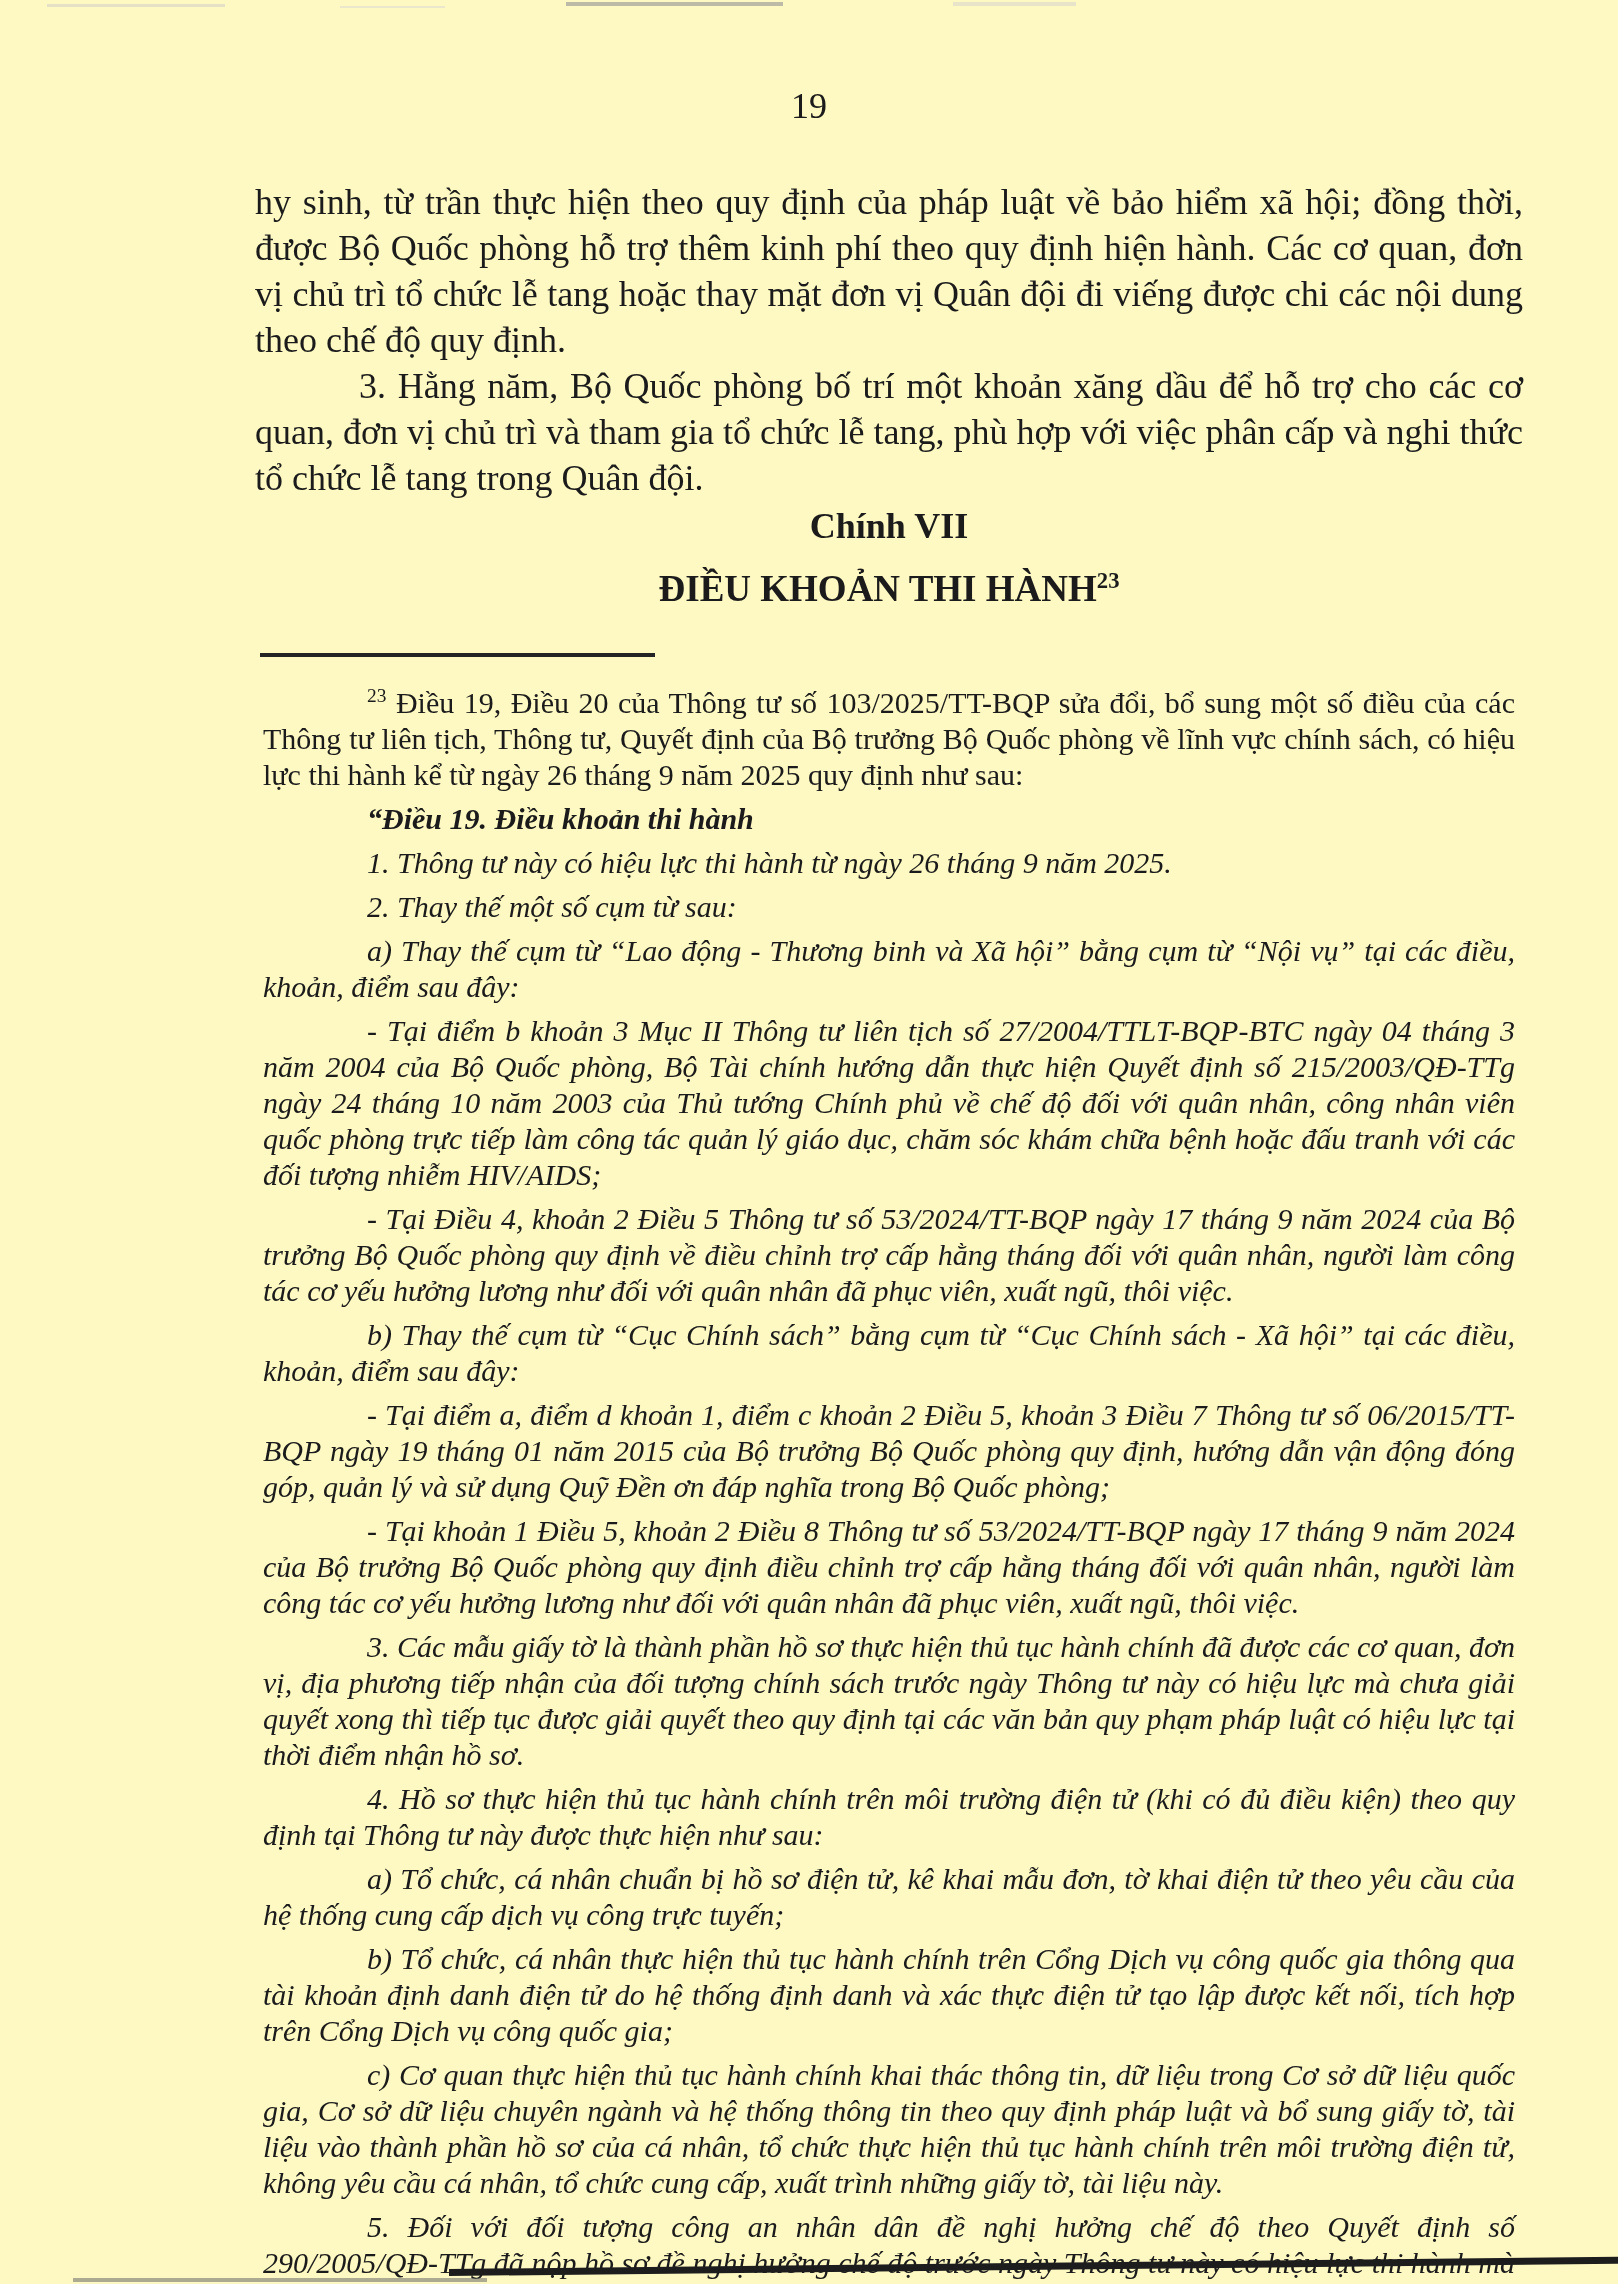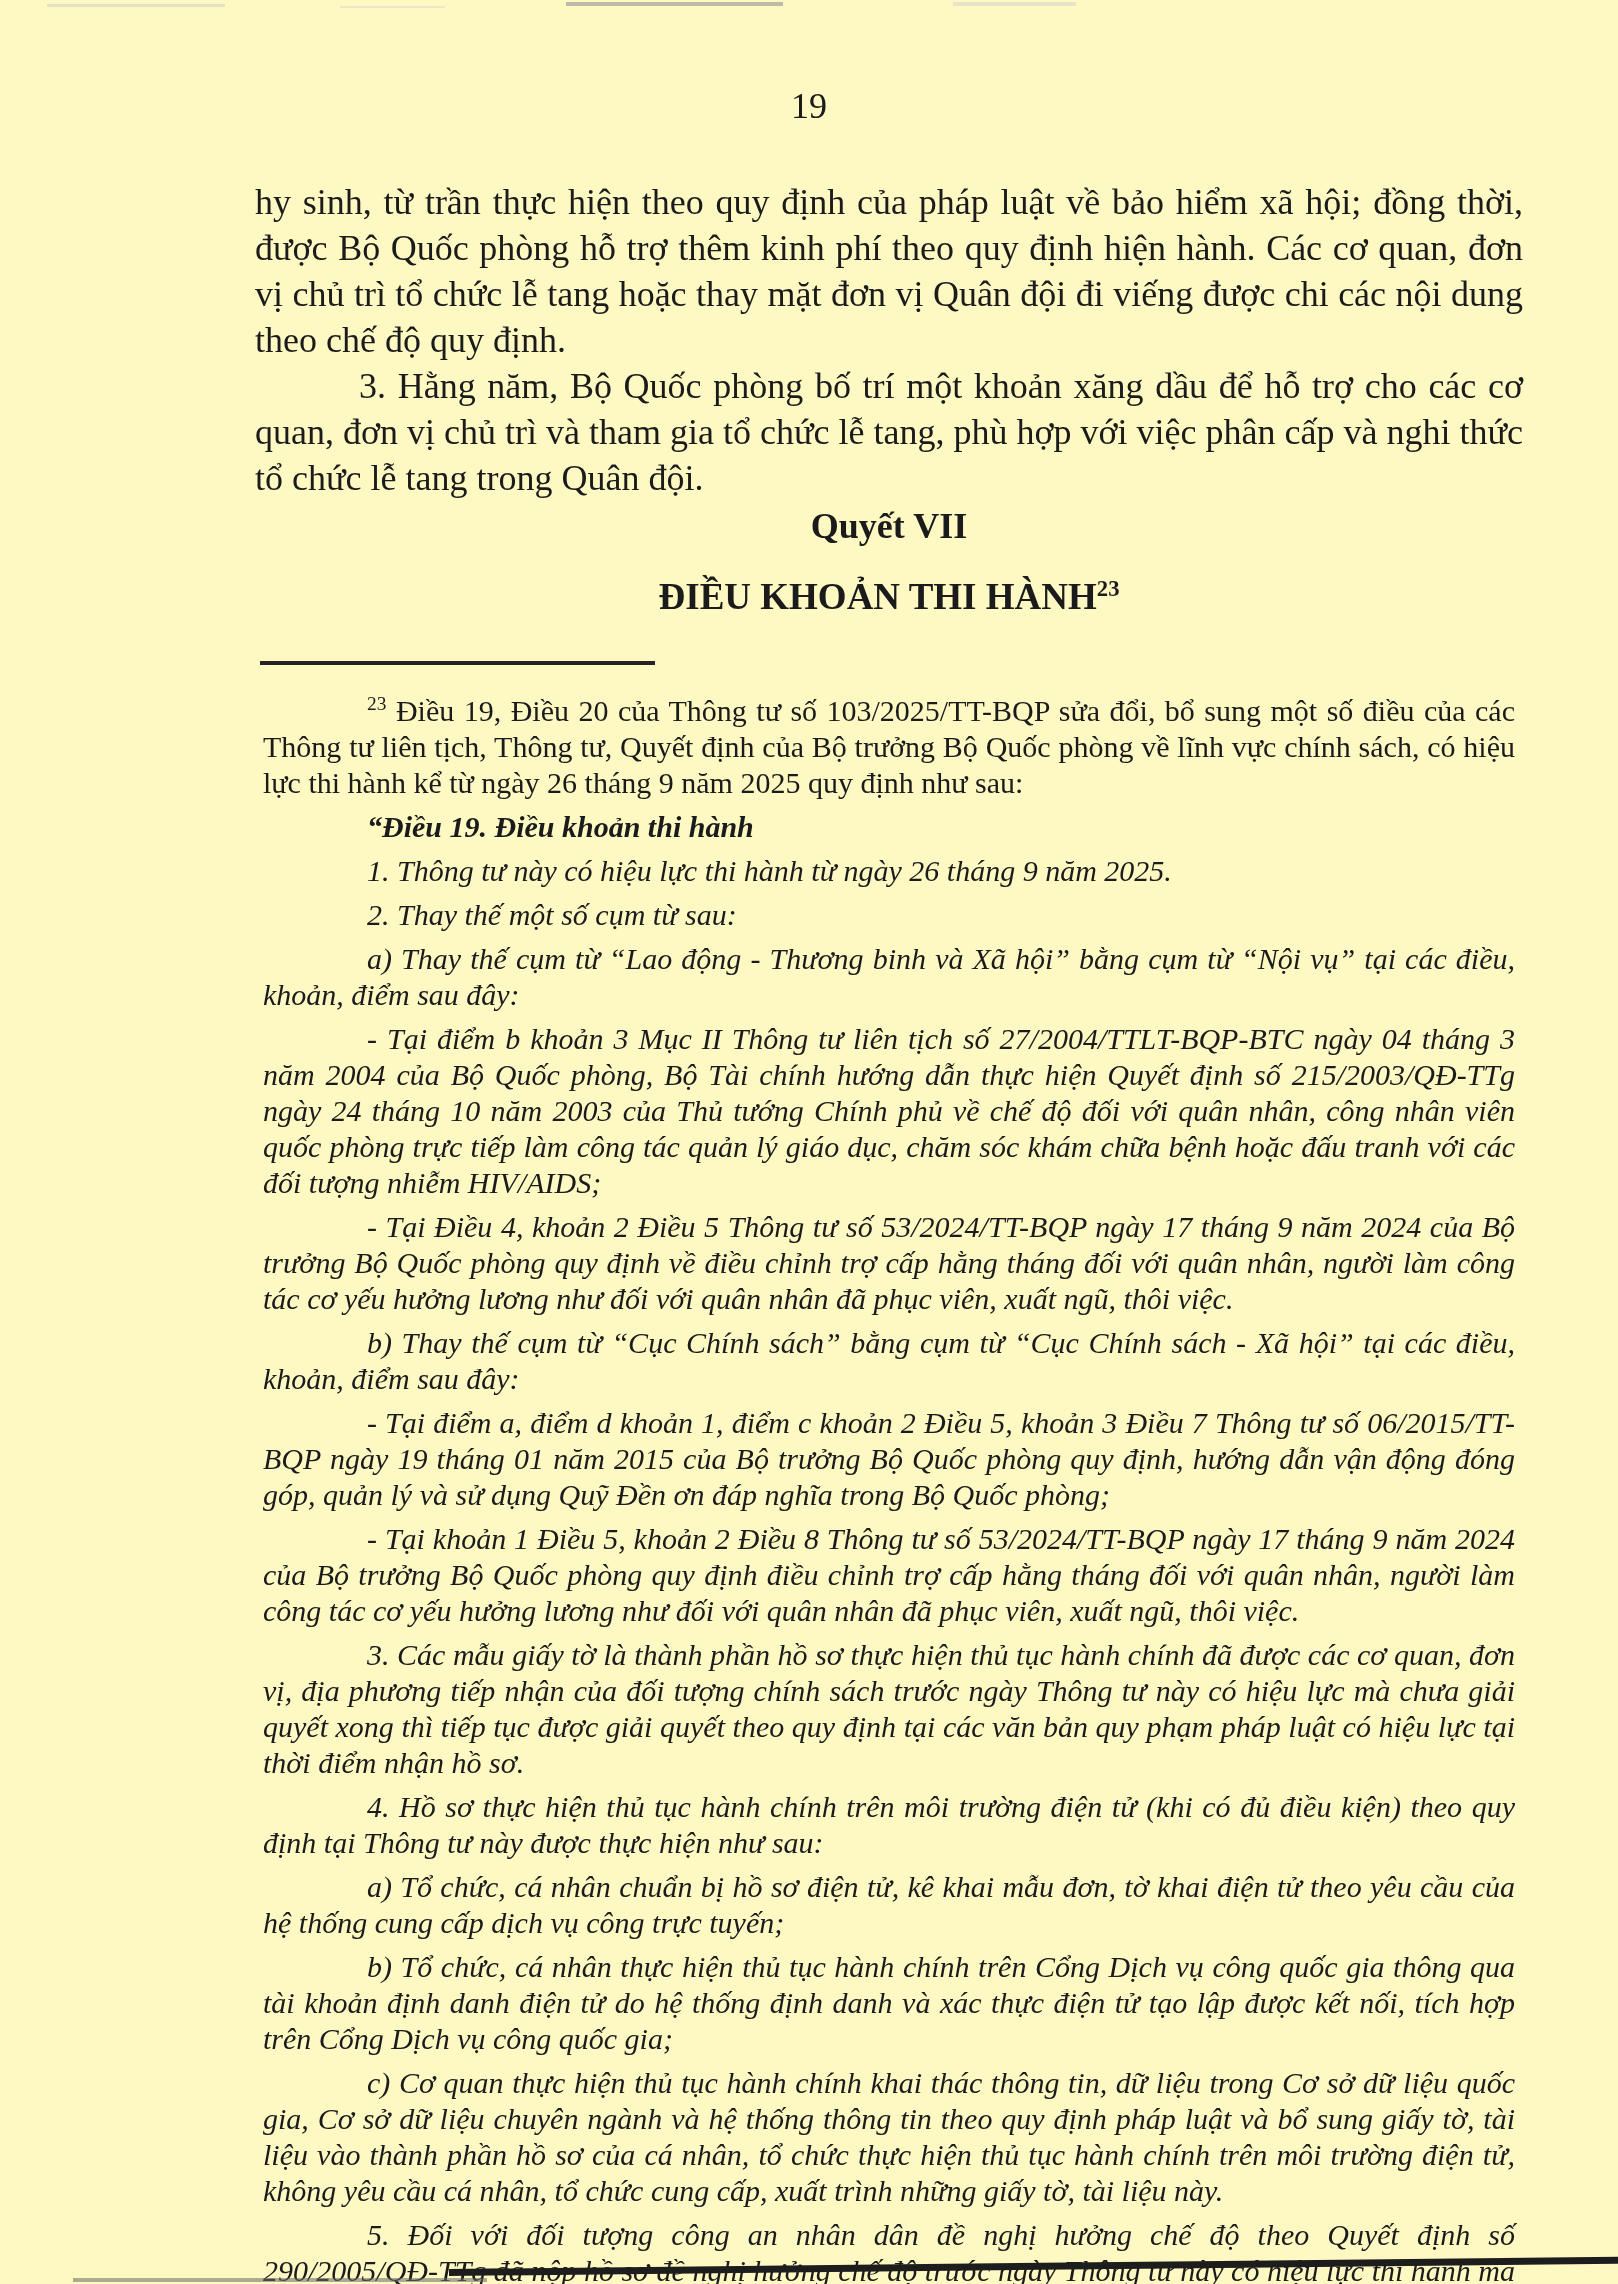--- a/index.html
+++ b/index.html
@@ -38,21 +38,21 @@
     line-height: 45px;
     font-weight: bold;
     text-align: center;
     margin: 3.2px 0 0 0;
   }
   .chapter-title {
     font-size: 37px;
     line-height: 47px;
     font-weight: bold;
     text-align: center;
-    margin: 16px;
+    margin: 8px;
   }
   .chapter-title sup { font-size: 22.7px; }
   .footnote-sep {
     width: 395px;
     height: 0;
     border: none;
     border-top: 4px solid #242424;
     margin: 40px 0 21px 4.9px;
   }
   .footnote {
@@ -90,21 +90,21 @@
   <div class="smudge smudge-top-4"></div>
 
   <div class="page-number">19</div>
 
   <div class="content">
 
     <p class="body-para">hy sinh, từ trần thực hiện theo quy định của pháp luật về bảo hiểm xã hội; đồng thời, được Bộ Quốc phòng hỗ trợ thêm kinh phí theo quy định hiện hành. Các cơ quan, đơn vị chủ trì tổ chức lễ tang hoặc thay mặt đơn vị Quân đội đi viếng được chi các nội dung theo chế độ quy định.</p>
 
     <p class="body-para indent">3. Hằng năm, Bộ Quốc phòng bố trí một khoản xăng dầu để hỗ trợ cho các cơ quan, đơn vị chủ trì và tham gia tổ chức lễ tang, phù hợp với việc phân cấp và nghi thức tổ chức lễ tang trong Quân đội.</p>
 
-    <p class="chapter-heading">Quyết VII</p>
+    <p class="chapter-heading">Chính VII</p>
 
     <p class="chapter-title"><span>ĐIỀU KHOẢN THI HÀNH</span><sup>23</sup></p>
 
     <hr class="footnote-sep">
 
     <div class="footnote">
       <p class="fn-intro"><sup class="fn-ref">23</sup> <span>Điều 19, Điều 20 của Thông tư số 103/2025/TT-BQP sửa đổi, bổ sung một số điều của các Thông tư liên tịch, Thông tư, Quyết định của Bộ trưởng Bộ Quốc phòng về lĩnh vực chính sách, có hiệu lực thi hành kể từ ngày 26 tháng 9 năm 2025 quy định như sau:</span></p>
 
       <p class="fn-article-heading">“Điều 19. Điều khoản thi hành</p>
 

